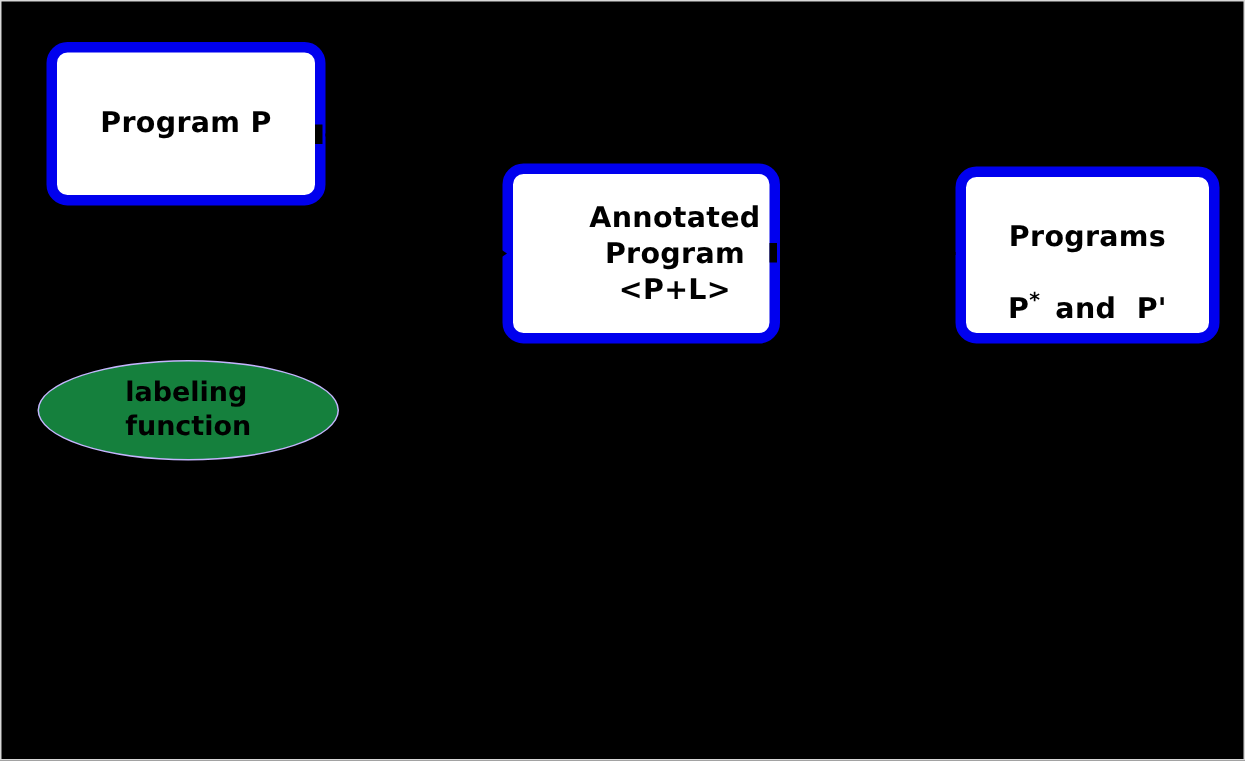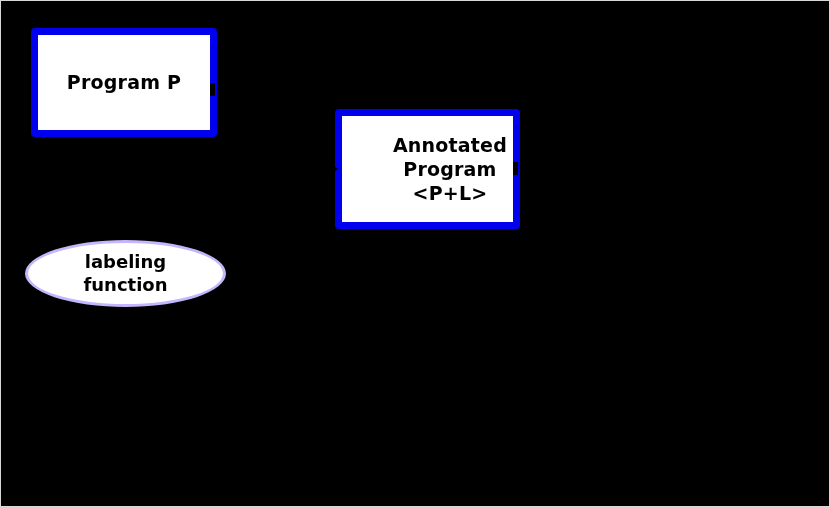--- a/index.html
+++ b/index.html
@@ -18,47 +18,46 @@
     overflow: hidden;
     font-family: "DejaVu Sans", "Liberation Sans", sans-serif;
   }
 
   
   .node-box {
     position: absolute;
     box-sizing: border-box;
     background: #ffffff;
     border: 7px solid #0000ee;
-    border-radius: 4px;
+    border-radius: 14px;
     display: flex;
     align-items: center;
     justify-content: center;
     text-align: center;
     color: #000000;
     font-weight: bold;
     font-size: 19px;
     line-height: 1.28;
     letter-spacing: 0.2px;
   }
   .node-box .label-lines {
     padding: 0 6px;
     white-space: pre-line;
   }
 
   
   .node-ellipse {
     position: absolute;
     box-sizing: border-box;
-    background: #ffffff;
-    border: 3px solid #c4b5fd;
+    background: #15803d;
+    border: 1px solid #c4b5fd;
     border-radius: 50%;
     display: flex;
     align-items: center;
     justify-content: center;
-    text-align: center;
     color: #000000;
     font-weight: bold;
     font-size: 18px;
     line-height: 1.25;
   }
   .node-ellipse .label-lines {
     white-space: pre-line;
   }
 
   
@@ -98,20 +97,26 @@
   <div class="node-box" style="left:30px; top:27px; width:186px; height:109px;">
     <span class="label-lines">Program P</span>
   </div>
 
   <div class="node-box" style="left:334px; top:108px; width:185px; height:120px;justify-content:flex-end;">
     <span class="label-lines">Annotated
 Program
 &lt;P+L&gt;</span>
   </div>
 
+  <div class="node-box" style="left:636px; top:110px; width:176px; height:118px;">
+    <span class="label-lines">
+      <span>Programs</span><br>
+      <span>P</span><span class="sup">*</span><span class="gap"></span><span>and</span>&nbsp;&nbsp;<span>P'</span>
+    </span>
+  </div>
 
   <div class="node-ellipse" style="left:24px; top:239px; width:201px; height:67px;">
     <span class="label-lines">labeling
 function</span>
   </div>
 
 
   <div class="arrow-tail" style="left:209px; top:82px;"></div>
   <div class="edge-line" style="left:216px; top:88px; width:118px;"></div>
   <div class="arrow-head" style="left:328px; top:162px;"></div>

